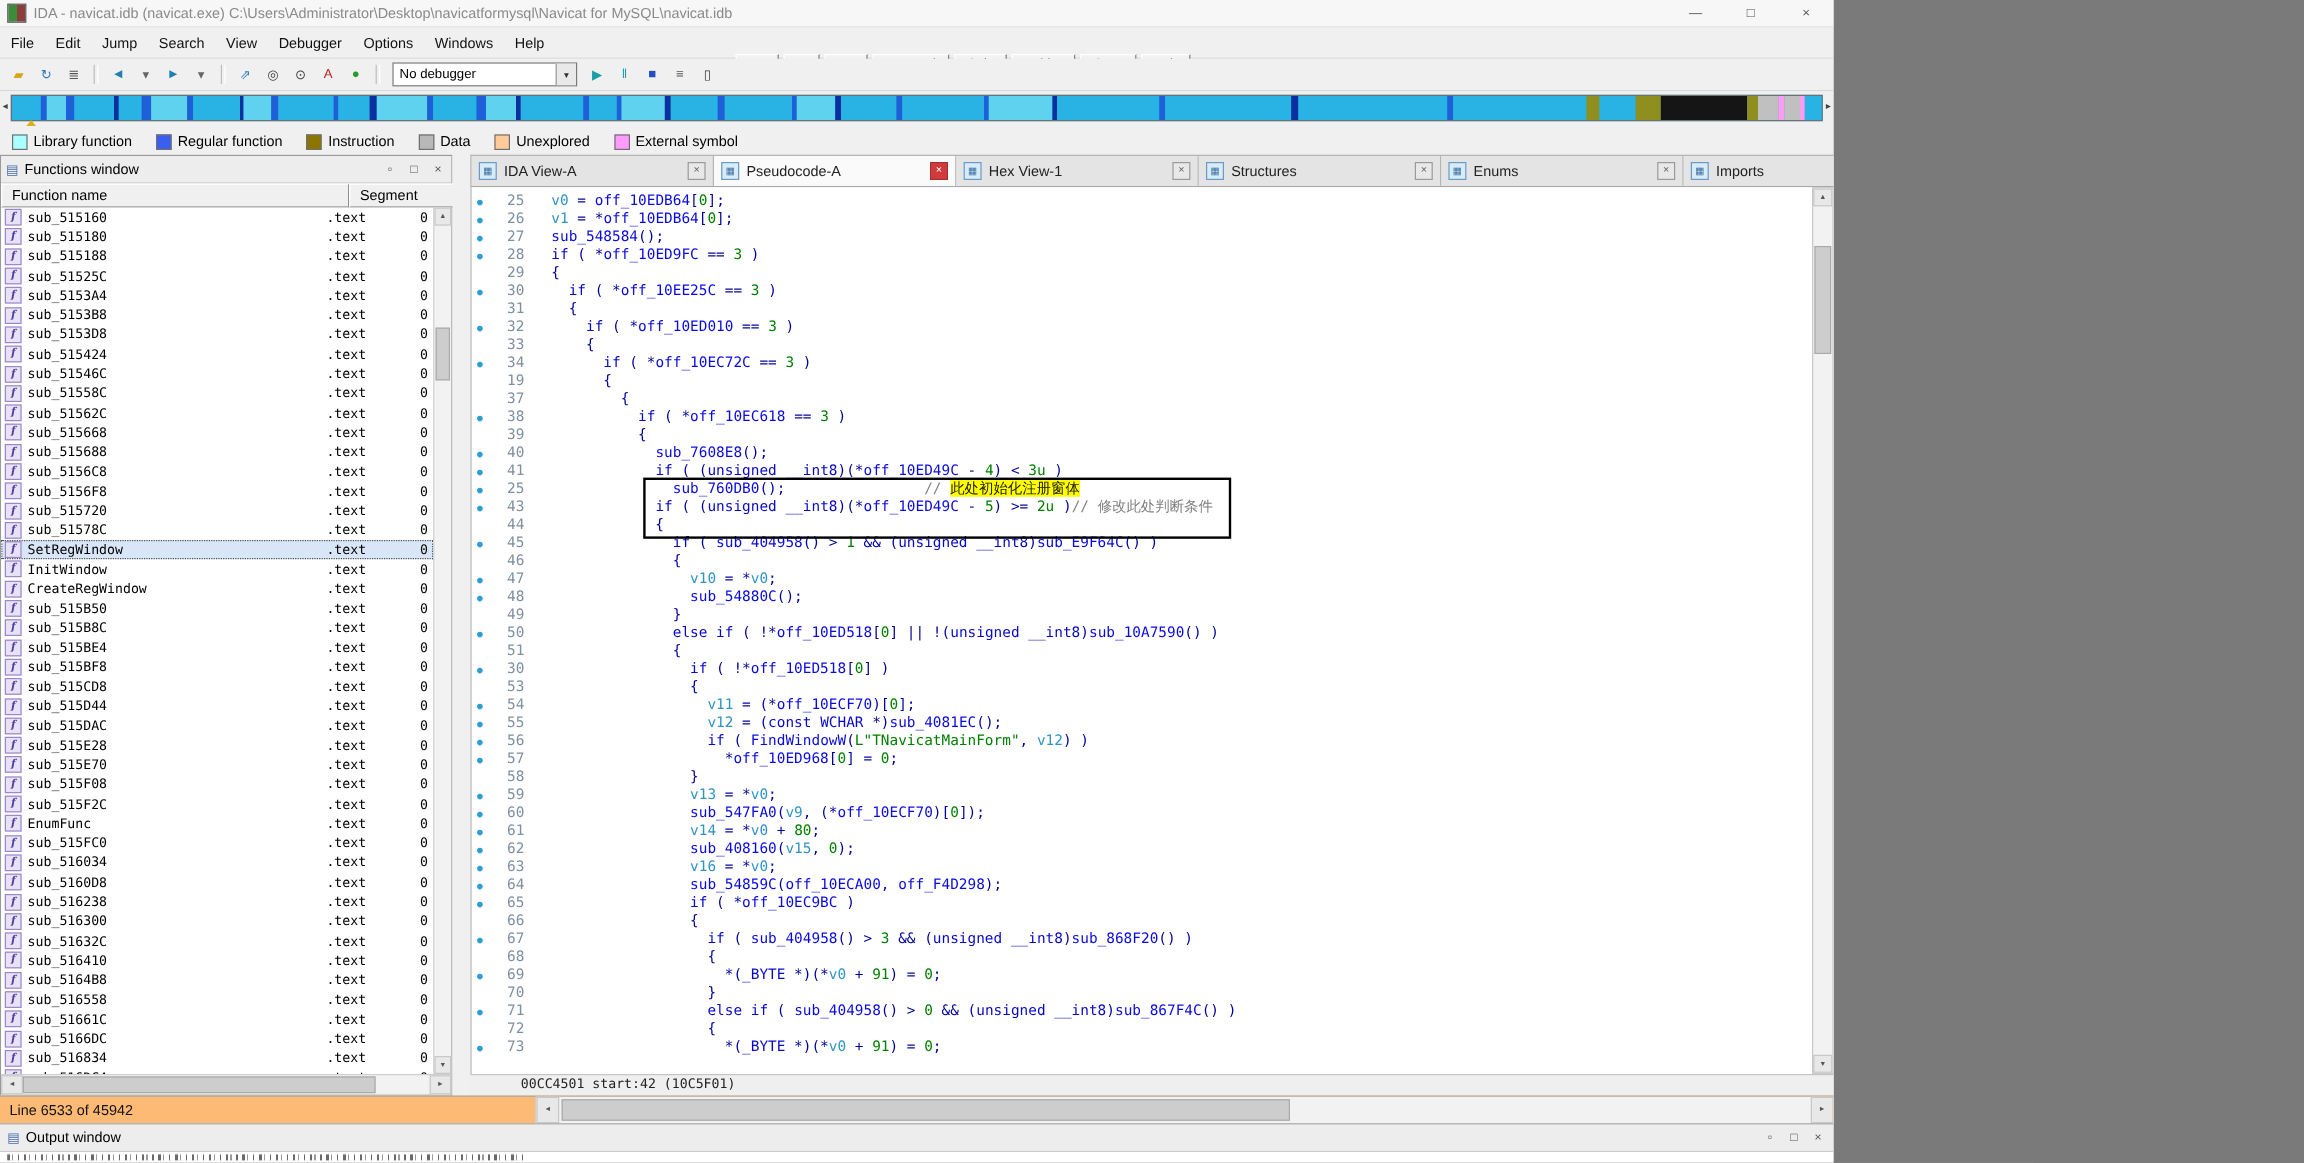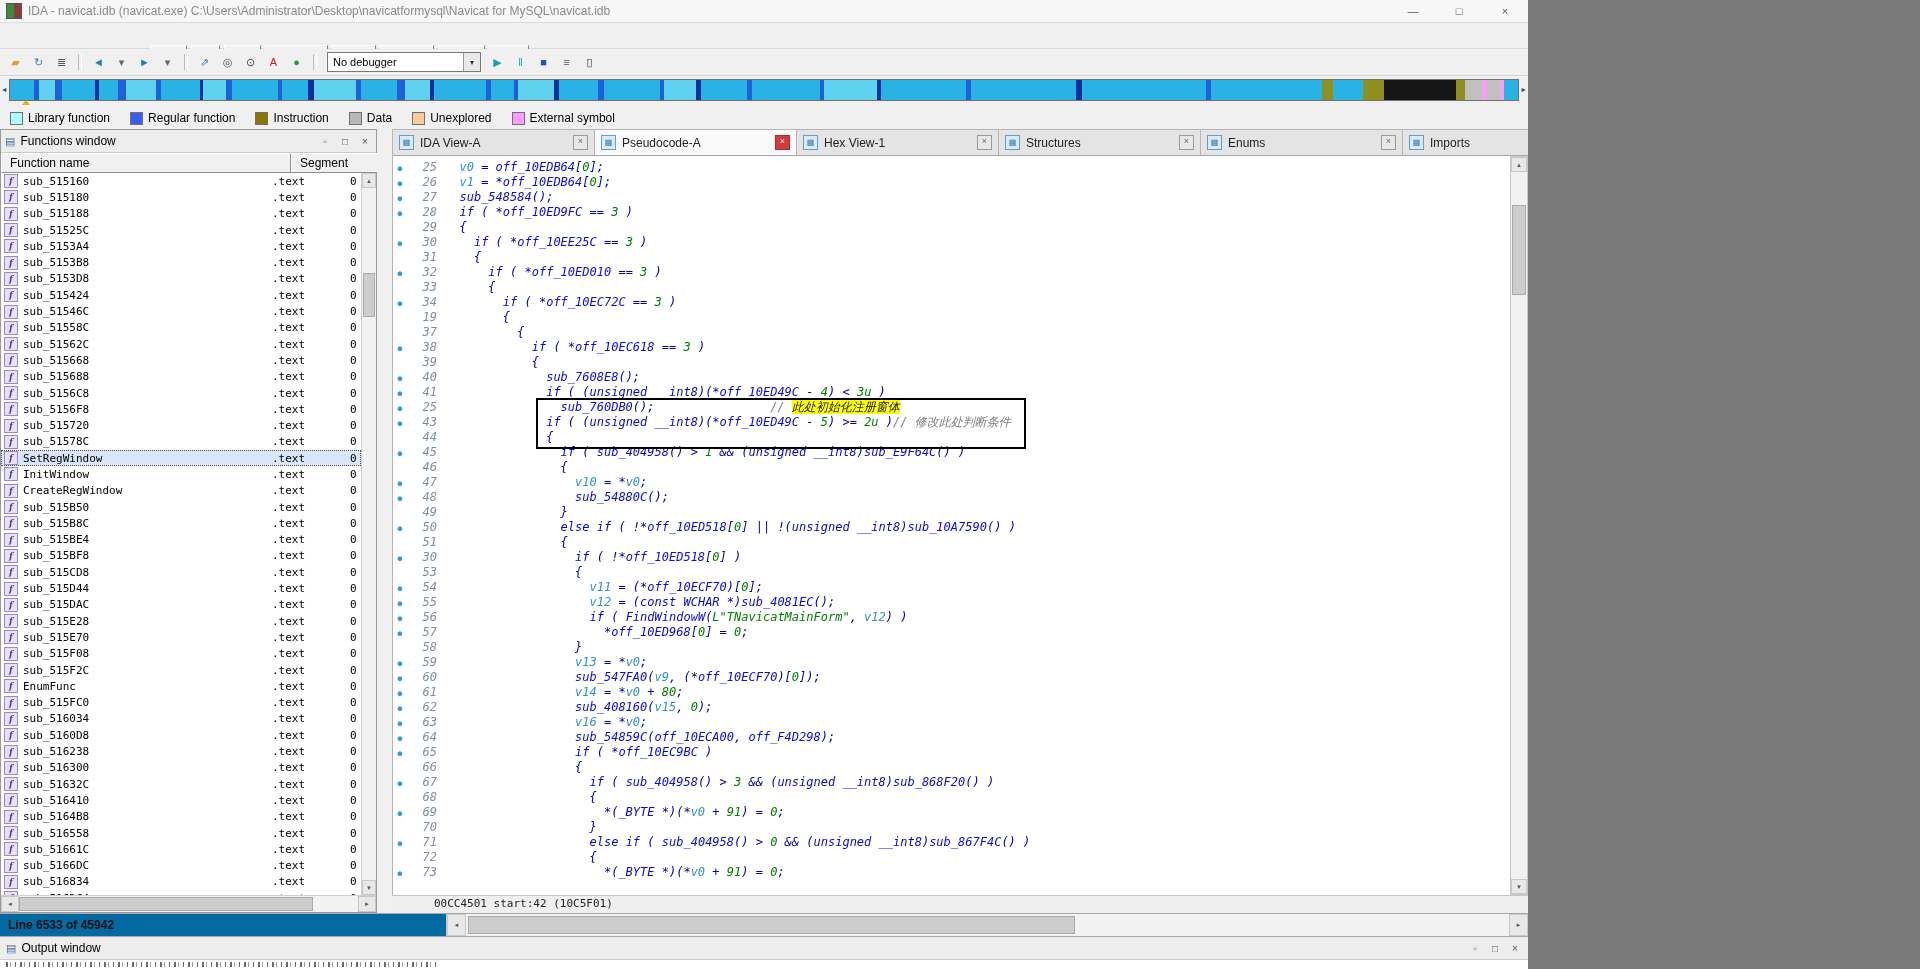--- a/index.html
+++ b/index.html
@@ -75,35 +75,35 @@
   .tab{width:189px;flex:0 0 189px;display:flex;align-items:center;gap:6px;padding:0 6px;background:#e4e4e4;
        border-right:1px solid #b5b5b5;font-size:12px;color:#222;}
   .tab.active{background:#fafafa;}
   .tabicon{width:13px;height:13px;flex:0 0 13px;background:#d8ecf8;border:1px solid #6a9ac8;color:#3a6fa0;
            font-size:8px;display:flex;align-items:center;justify-content:center;}
   .tablabel{flex:1;white-space:nowrap;overflow:hidden;}
   .tabclose{width:13px;height:13px;flex:0 0 13px;background:#e8e8e8;border:1px solid #9a9a9a;color:#666;
             font-size:9px;line-height:11px;text-align:center;}
   .tab.active .tabclose{background:#d03c3c;border-color:#a83030;color:#fff;}
   .codewrap{flex:1;display:flex;min-height:0;}
-  .codepane{flex:1;background:#fff;border-left:1px solid #b5b5b5;overflow:hidden;position:relative;font-style:italic;}
+  .codepane{flex:1;background:#fff;border-left:1px solid #b5b5b5;overflow:hidden;position:relative;}
   .codelines{position:relative;padding-top:4px;font-family:"DejaVu Sans Mono",monospace;font-size:12px;line-height:15px;}
   .cl{height:15px;white-space:pre;}
   .dot{display:inline-block;width:14px;text-align:center;color:#2e9fd6;font-size:8px;}
   .ln{display:inline-block;width:30px;text-align:right;color:#7f8fa0;margin-right:8px;}
   .t-p{color:#00009a;} .t-k{color:#0808c8;} .t-f{color:#0a0ae0;} .t-v{color:#2f94c4;}
   .t-n{color:#008000;} .t-c{color:#808080;} .t-s{color:#008000;}
   .t-hl{background:#ffff00;color:#202000;}
   .annbox{position:absolute;border:2px solid #000;pointer-events:none;}
   .vscroll{width:16px;flex:0 0 16px;background:#f2f2f2;border:1px solid #c8c8c8;position:relative;}
   .vthumb{position:absolute;left:1px;right:1px;top:48px;height:88px;background:#cdcdcd;border:1px solid #aaa;}
   .code-status{height:17px;flex:0 0 17px;background:#efefef;border-top:1px solid #c5c5c5;
                font-family:"DejaVu Sans Mono",monospace;font-size:11px;color:#222;padding-left:42px;line-height:16px;}
   
-  .bottomrow{height:22px;flex:0 0 22px;display:flex;background:#0369a1;border-top:1px solid #a8a8a8;font-weight:bold;}
+  .bottomrow{height:22px;flex:0 0 22px;display:flex;background:#fdba74;border-top:1px solid #a8a8a8;}
   .linestatus{width:430px;flex:0 0 430px;padding:4px 8px 0 8px;font-size:12px;color:#111;border-right:1px solid #d0d0d0;}
   .bhbar{flex:1;display:flex;align-items:stretch;background:#f2f2f2;}
   .bhtrack{flex:1;position:relative;}
   .bhthumb{position:absolute;top:2px;bottom:2px;left:2px;width:58%;background:#cdcdcd;border:1px solid #aaa;}
   .barrow{width:17px;display:flex;align-items:center;justify-content:center;font-size:6px;color:#555;background:#e8e8e8;border:1px solid #c8c8c8;}
   .outputbar{height:22px;flex:0 0 22px;display:flex;align-items:center;gap:5px;padding:0 6px;background:#ededed;border-top:1px solid #a8a8a8;}
   .partial{height:9px;flex:0 0 9px;background:#ffffff;border-top:1px solid #cccccc;overflow:hidden;}
   .noise{height:5px;width:430px;margin:2px 0 0 6px;
          background:repeating-linear-gradient(90deg,#6a6a6a 0 2px,transparent 2px 4px,#9a9a9a 4px 5px,transparent 5px 9px,#6a6a6a 9px 10px,transparent 10px 14px);}
 </style>
@@ -116,20 +116,31 @@
     <div class="appicon"></div>
     <span class="title">IDA - navicat.idb (navicat.exe) C:\Users\Administrator\Desktop\navicatformysql\Navicat for MySQL\navicat.idb</span>
     <div class="winbtns">
       <div class="wbtn">—</div>
       <div class="wbtn">□</div>
       <div class="wbtn">×</div>
     </div>
   </div>
 
   <div class="menubar">
+    <div class="menus" id="menuItems">
+        <span class="menu-item">File</span>
+        <span class="menu-item">Edit</span>
+        <span class="menu-item">Jump</span>
+        <span class="menu-item">Search</span>
+        <span class="menu-item">View</span>
+        <span class="menu-item">Debugger</span>
+        <span class="menu-item">Options</span>
+        <span class="menu-item">Windows</span>
+        <span class="menu-item">Help</span>
+      </div>
     <div class="quickbtns" id="quickBtns">
         <span class="qbtn">BP</span>
         <span class="qbtn">P</span>
         <span class="qbtn">VB</span>
         <span class="qbtn">Notepad</span>
         <span class="qbtn">Calc</span>
         <span class="qbtn">Folder</span>
         <span class="qbtn">CMD</span>
         <span class="qbtn">Exit</span>
       </div>

